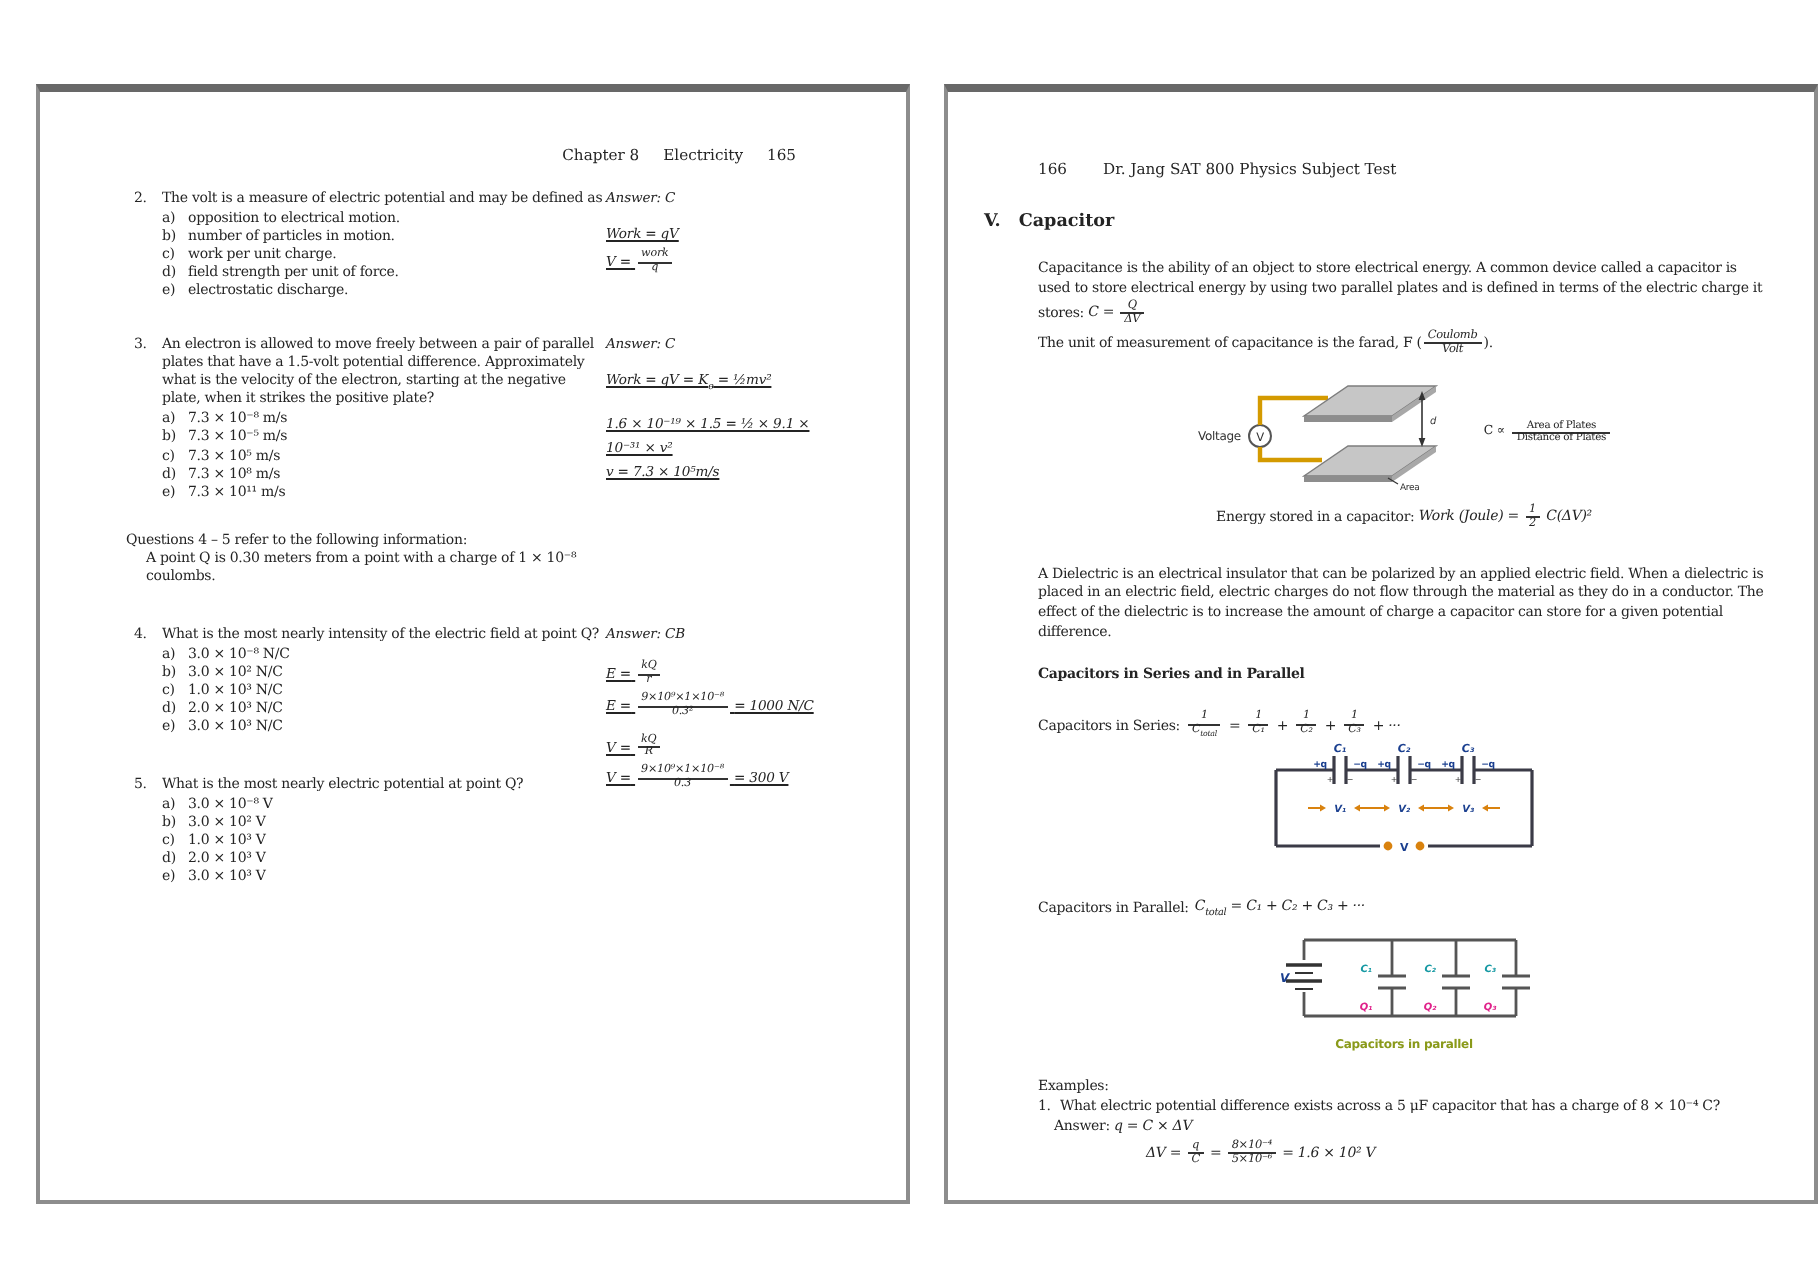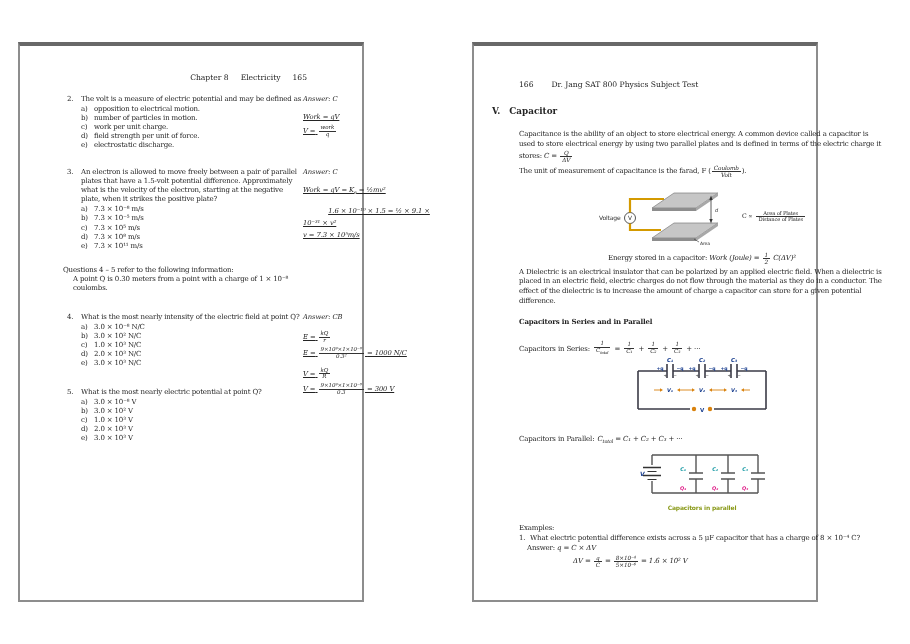--- a/index.html
+++ b/index.html
@@ -1,18 +1,18 @@
 <!DOCTYPE html>
 <html><head>
 <meta charset="utf-8">
 <style>
   html,body{margin:0;padding:0;}
   body{width:910px;height:644px;position:relative;background:#ffffff;
        font-family:"DejaVu Serif", serif;color:#242424;overflow:hidden;}
-  .page{position:absolute;top:42px;width:346px;height:560px;background:#fff;
+  .page{position:absolute;top:42px;width:437px;height:560px;background:#fff;
         border:2px solid #8d8d8d;border-top:4px solid #686868;box-sizing:border-box;}
   #page-left{left:18px;} #page-right{left:472px;}
 
   
   .serif{letter-spacing:-0.15px;}
   .frac{display:inline-block;vertical-align:middle;text-align:center;line-height:1.05;margin:0 1px;}
   .frac .fn{display:block;border-bottom:0.7px solid #333;padding:0 2px;font-size:0.82em;}
   .frac .fd{display:block;padding:0 2px;font-size:0.82em;}
   .math{font-style:italic;}
   sub.lit{font-size:0.7em;}
@@ -35,21 +35,21 @@
   #q2{top:49px;} #q3{top:122px;} #q4{top:267px;} #q5{top:342px;}
 
   
   .rp-header{position:absolute;top:34px;left:45px;font-size:7.6px;display:flex;gap:18px;justify-content:space-between;}
   .rp-section{position:absolute;top:60px;left:18px;font-size:8.8px;font-weight:bold;display:flex;gap:9px;}
   .rp-body{position:absolute;top:84px;left:45px;width:366px;font-size:7px;line-height:1.4;letter-spacing:-0.15px;}
   .rp-body p{margin:0 0 2px 0;}
   .fig-row{display:flex;justify-content:center;align-items:center;gap:14px;margin:8px 0 3px 0;}
   .prop-formula{font-size:6.2px;display:flex;align-items:center;gap:3px;}
   .prop-formula .frac .fn,.prop-formula .frac .fd{font-size:5.2px;}
-  .energy-line{text-align:center;margin:4px 0 3px 0;}
+  .energy-line{text-align:center;margin:4px 0 18px 0;}
   .bold-head{font-weight:bold;margin-top:10px;}
   .series-line,.parallel-line{margin:14px 0 2px 0;display:flex;align-items:flex-end;gap:3px;flex-wrap:wrap;}
   .sfrac .fn,.sfrac .fd{font-size:5.6px;}
   .diagram-center{text-align:center;margin:2px 0;}
   .pcaption{text-align:center;color:#8a9a1a;font-weight:bold;font-size:6px;
             font-family:"DejaVu Sans",sans-serif;margin-top:1px;}
   .examples{margin-top:12px;}
   .ex-item{display:flex;}
   .ex-num{width:11px;flex:none;}
   .ex-text{flex:1;}
@@ -131,21 +131,21 @@
           </div>
         <div class="opt">
             <span class="optlabel">e)</span>
             <span>7.3 × 10¹¹ m/s</span>
           </div>
       </div>
     </div>
     <div class="qans">
       <div class="ans-label">Answer: C</div>
       <div class="fline"><span>Work = qV = K</span><sub class="lit">e</sub><span> = ½mv²</span></div>
-      <div class="fline" style="margin-top:10px;text-align:center;">1.6 × 10⁻¹⁹ × 1.5 = ½ × 9.1 ×</div>
+      <div class="fline" style="margin-top:10px;">1.6 × 10⁻¹⁹ × 1.5 = ½ × 9.1 ×</div>
       <div class="fline">10⁻³¹ × v²</div>
       <div class="fline">v = 7.3 × 10⁵m/s</div>
     </div>
   </div>
 
   <div id="info-block">
     <div>Questions 4 – 5 refer to the following information:</div>
     <div class="indent">A point Q is 0.30 meters from a point with a charge of 1 × 10⁻⁸  coulombs.</div>
   </div>
 

